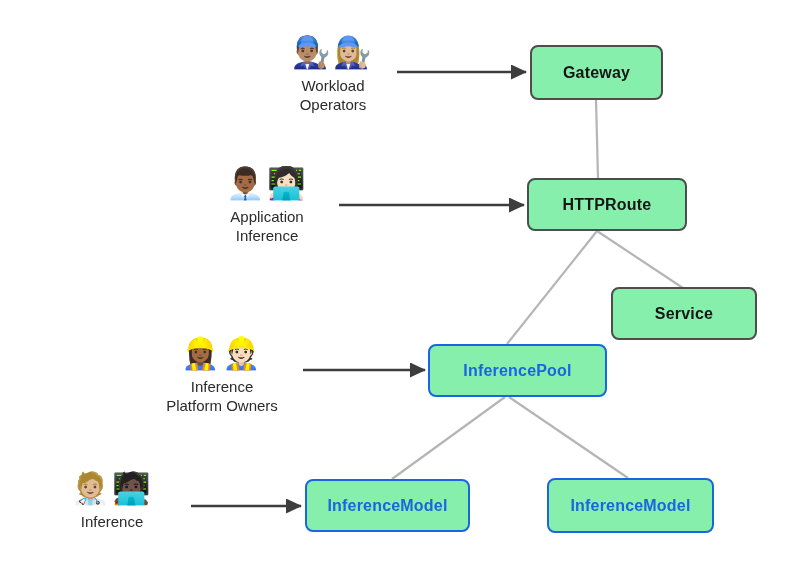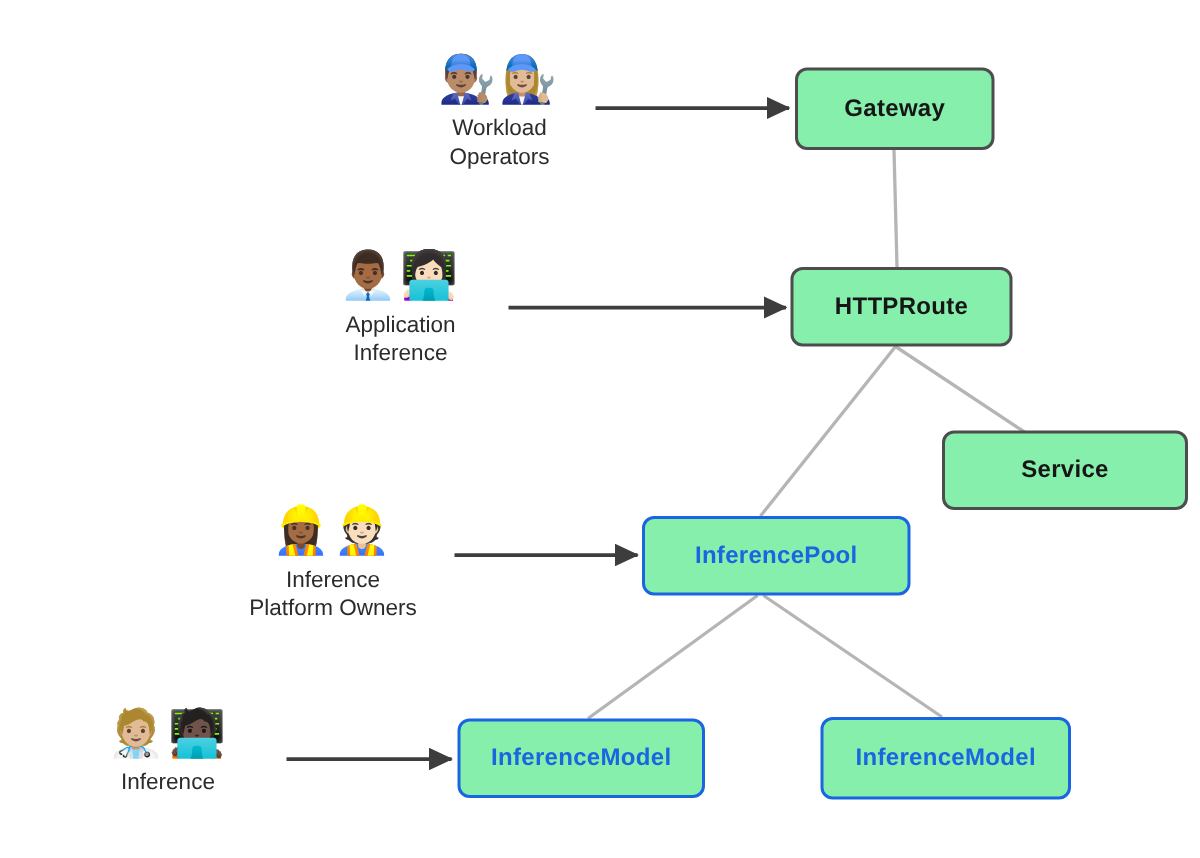--- a/index.html
+++ b/index.html
@@ -116,23 +116,23 @@
 
   <div class="persona" style="left:27px; top:468px; width:170px;">
     <div class="emoji">🧑🏼‍⚕️🧑🏿‍💻</div>
     <div class="plabel">
       <div>Inference</div>
     </div>
   </div>
 
   <div class="node core" style="left:530px; top:45px; width:133px; height:55px;">Gateway</div>
 
-  <div class="node core" style="left:527px; top:178px; width:148px; height:53px;">HTTPRoute</div>
+  <div class="node core" style="left:527px; top:178px; width:160px; height:53px;">HTTPRoute</div>
 
-  <div class="node core" style="left:628px; top:287px; width:164px; height:53px;">Service</div>
+  <div class="node core" style="left:611px; top:287px; width:146px; height:53px;">Service</div>
 
   <div class="node ext" style="left:428px; top:344px; width:179px; height:53px;">InferencePool</div>
 
   <div class="node ext" style="left:305px; top:479px; width:165px; height:53px;">InferenceModel</div>
 
   <div class="node ext" style="left:547px; top:478px; width:167px; height:55px;">InferenceModel</div>
 
 </div>
 
 </body></html>

